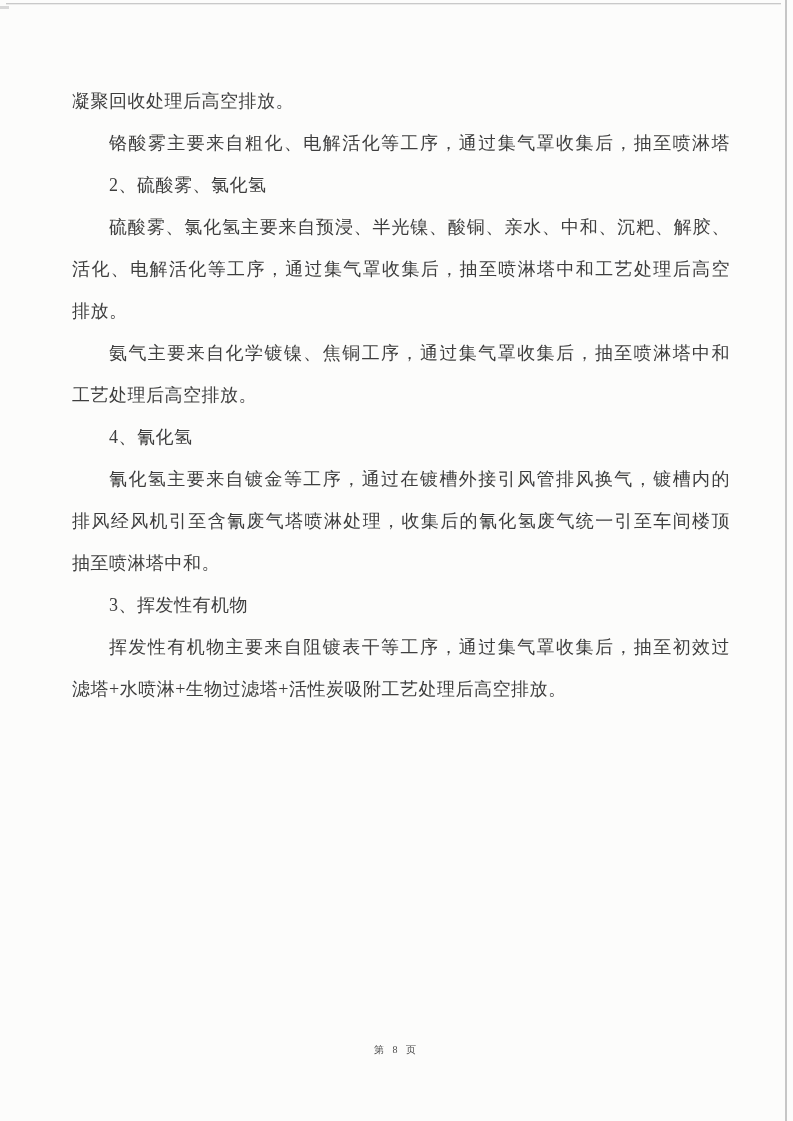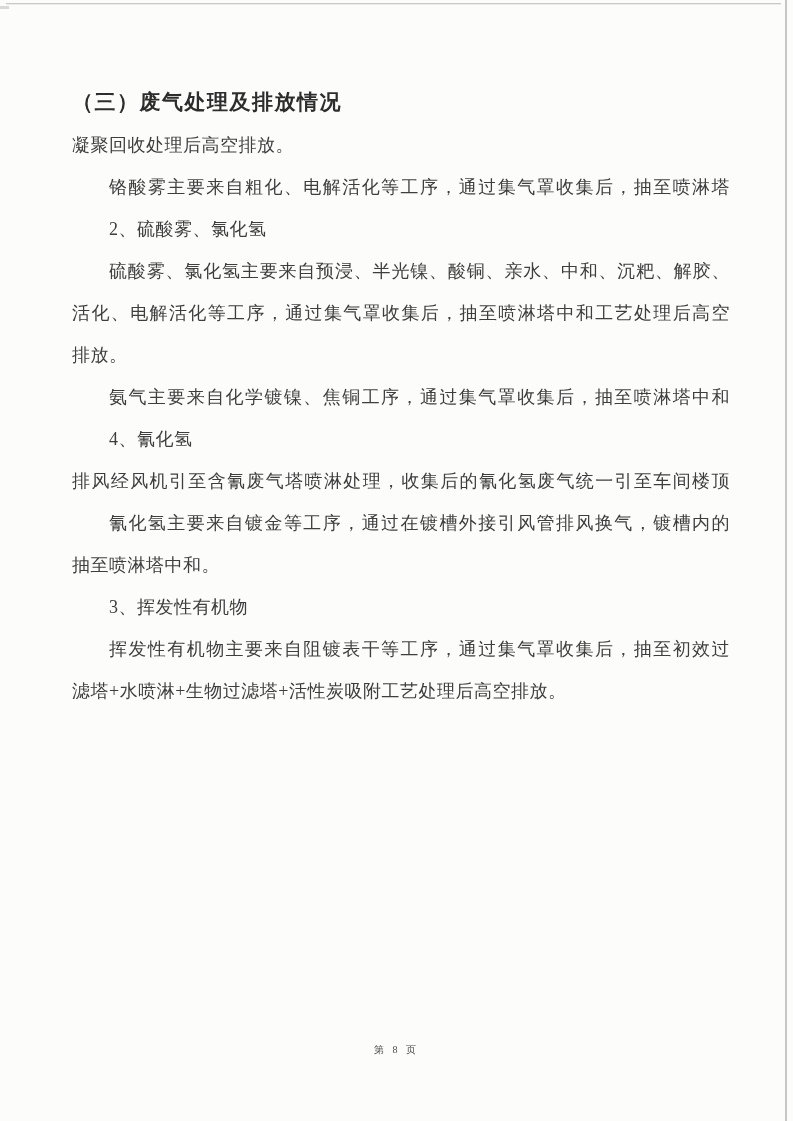--- a/index.html
+++ b/index.html
@@ -67,42 +67,42 @@
 </style>
 </head>
 <body>
 
 <div class="page">
   <div class="scan-edge-top"></div>
   <div class="scan-edge-right"></div>
   <div class="scan-corner-mark"></div>
 
   <div class="content">
-    <h1 class="doc-title">（三）废气处理及排放情况</h1>
 
     <div class="section">
       <div class="line">凝聚回收处理后高空排放。</div>
       <div class="line first full">铬酸雾主要来自粗化、电解活化等工序，通过集气罩收集后，抽至喷淋塔</div>
     </div>
 
     <div class="section">
       <div class="heading">2、硫酸雾、氯化氢</div>
       <div class="line first full">硫酸雾、氯化氢主要来自预浸、半光镍、酸铜、亲水、中和、沉粑、解胶、</div>
       <div class="line full">活化、电解活化等工序，通过集气罩收集后，抽至喷淋塔中和工艺处理后高空</div>
       <div class="line">排放。</div>
     </div>
 
     <div class="section">
       <div class="line first full">氨气主要来自化学镀镍、焦铜工序，通过集气罩收集后，抽至喷淋塔中和</div>
+      <div class="line">工艺处理后高空排放。</div>
     </div>
 
     <div class="section">
       <div class="heading">4、氰化氢</div>
+      <div class="line first full">氰化氢主要来自镀金等工序，通过在镀槽外接引风管排风换气，镀槽内的</div>
       <div class="line full">排风经风机引至含氰废气塔喷淋处理，收集后的氰化氢废气统一引至车间楼顶</div>
-      <div class="line first full">氰化氢主要来自镀金等工序，通过在镀槽外接引风管排风换气，镀槽内的</div>
       <div class="line">抽至喷淋塔中和。</div>
     </div>
 
     <div class="section">
       <div class="heading">3、挥发性有机物</div>
       <div class="line first full">挥发性有机物主要来自阻镀表干等工序，通过集气罩收集后，抽至初效过</div>
       <div class="line">滤塔+水喷淋+生物过滤塔+活性炭吸附工艺处理后高空排放。</div>
     </div>
   </div>
 

